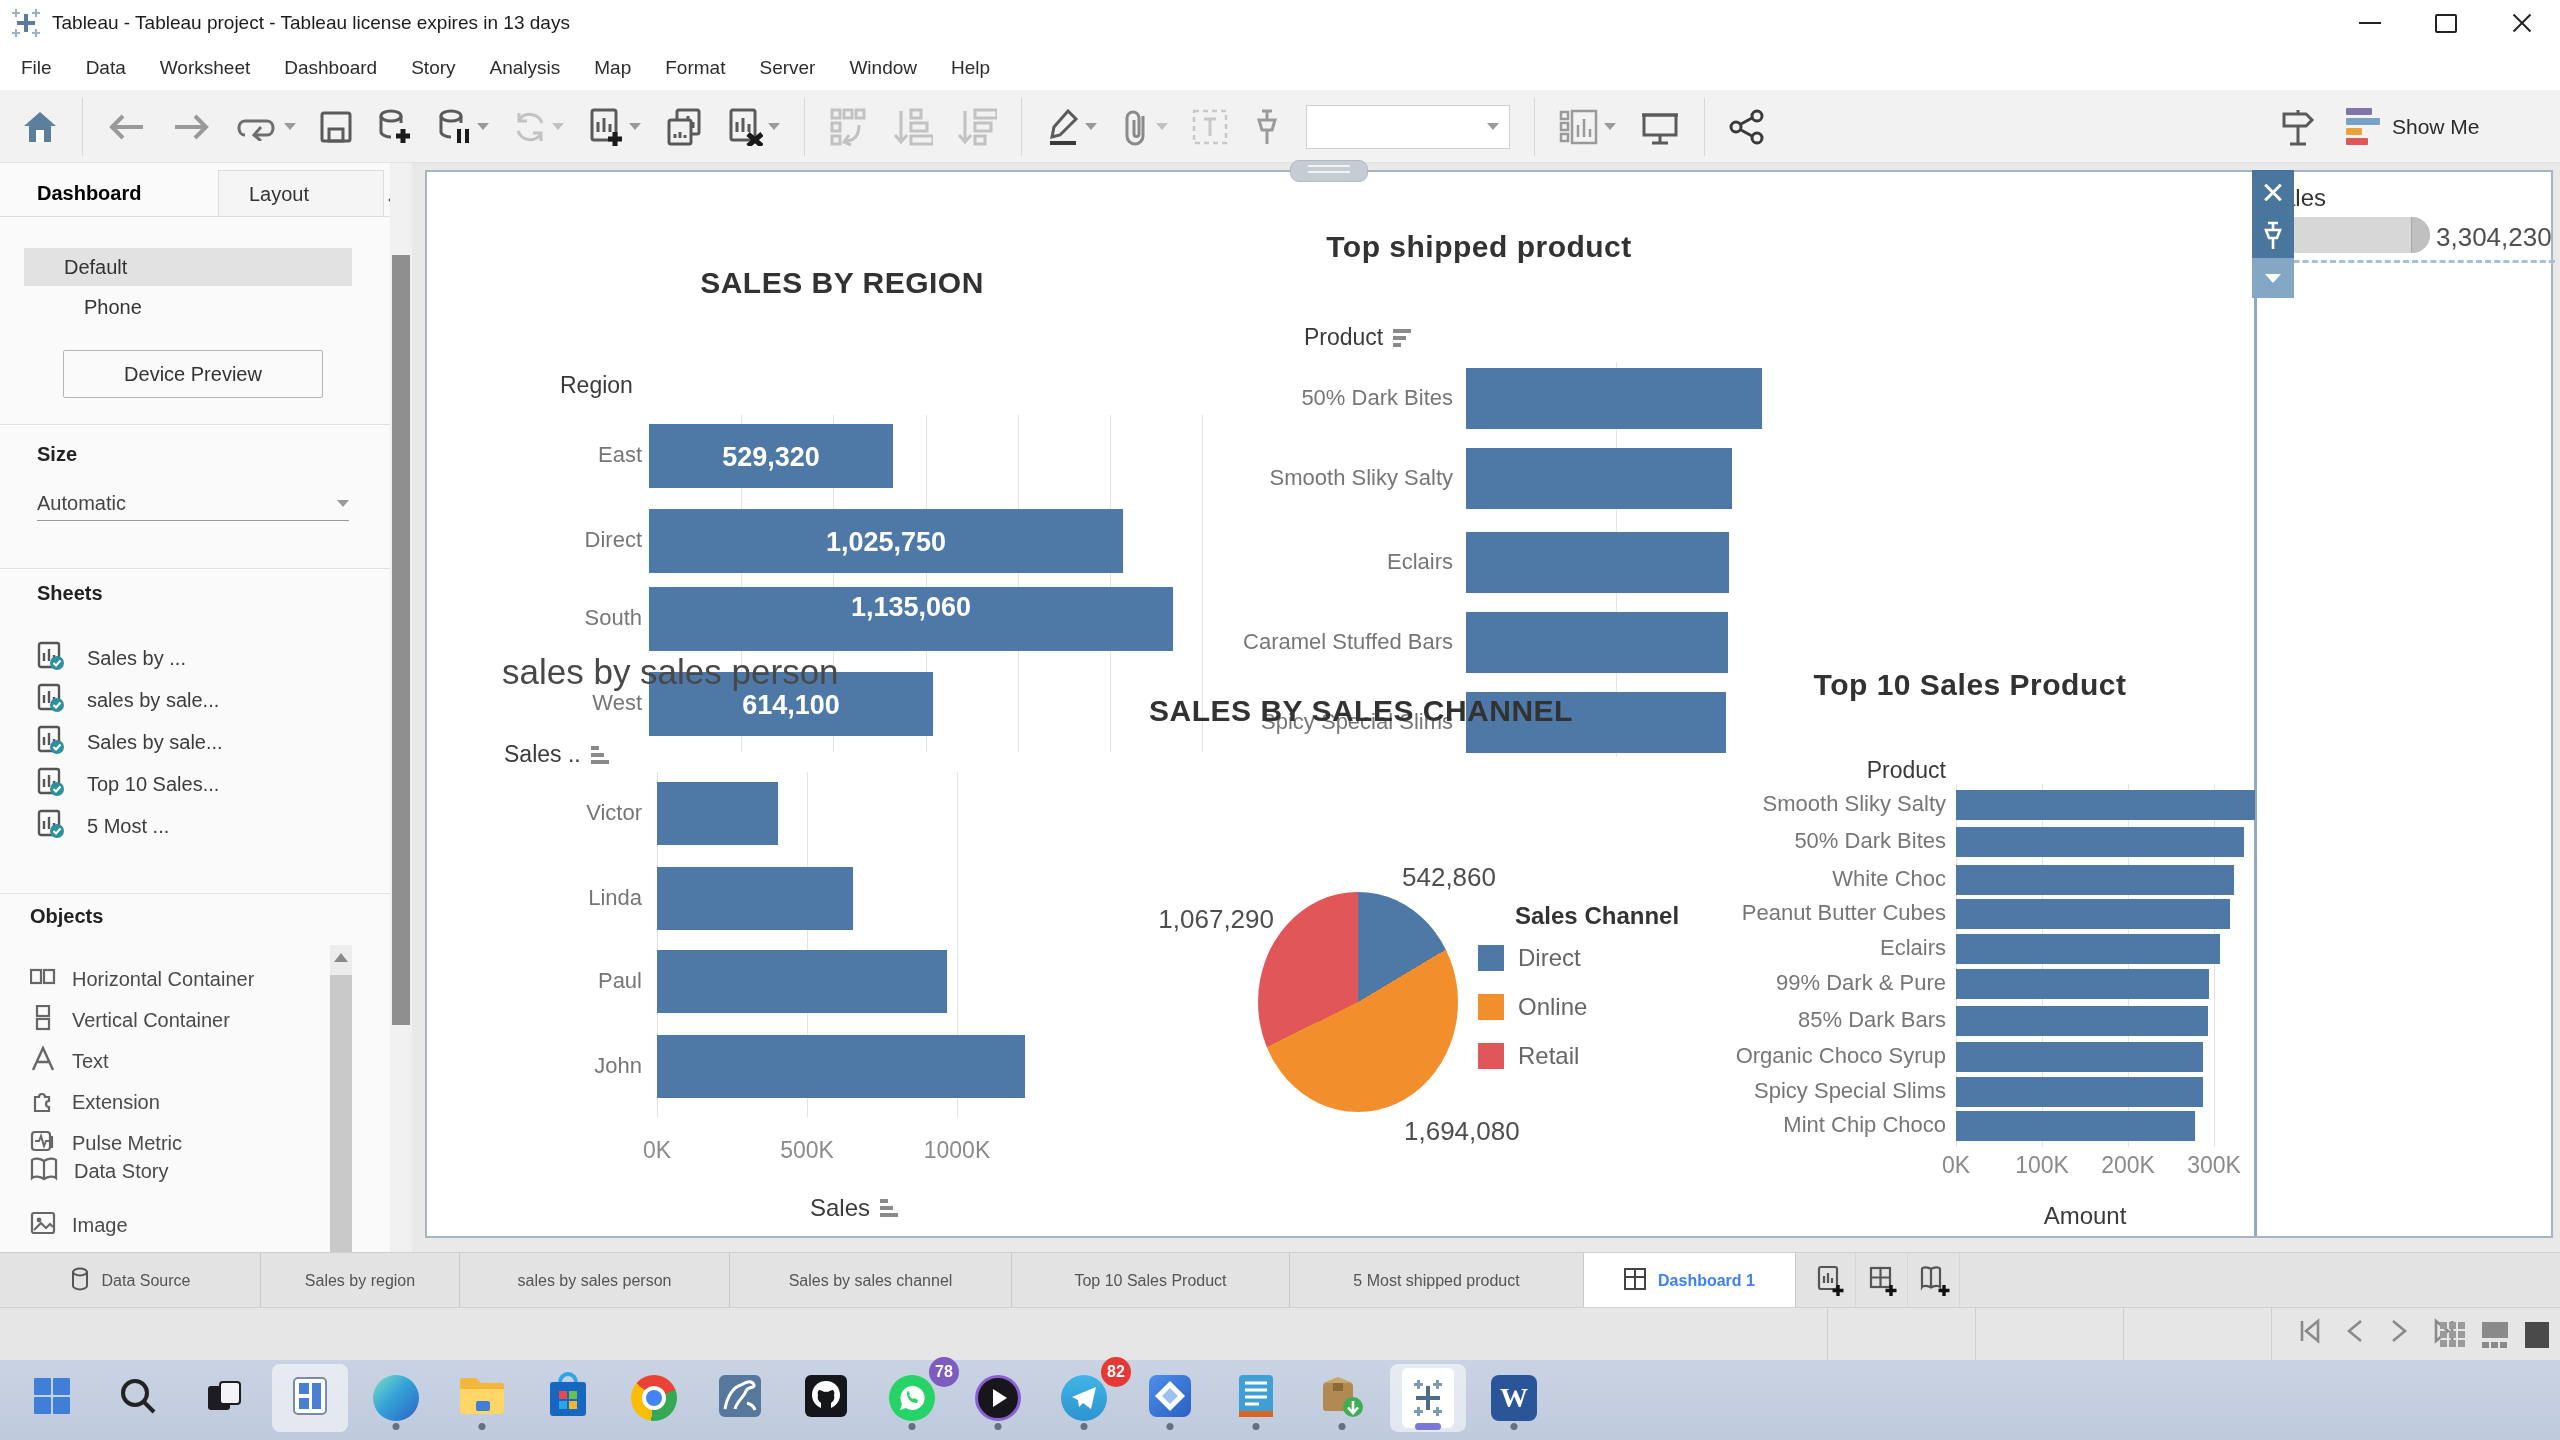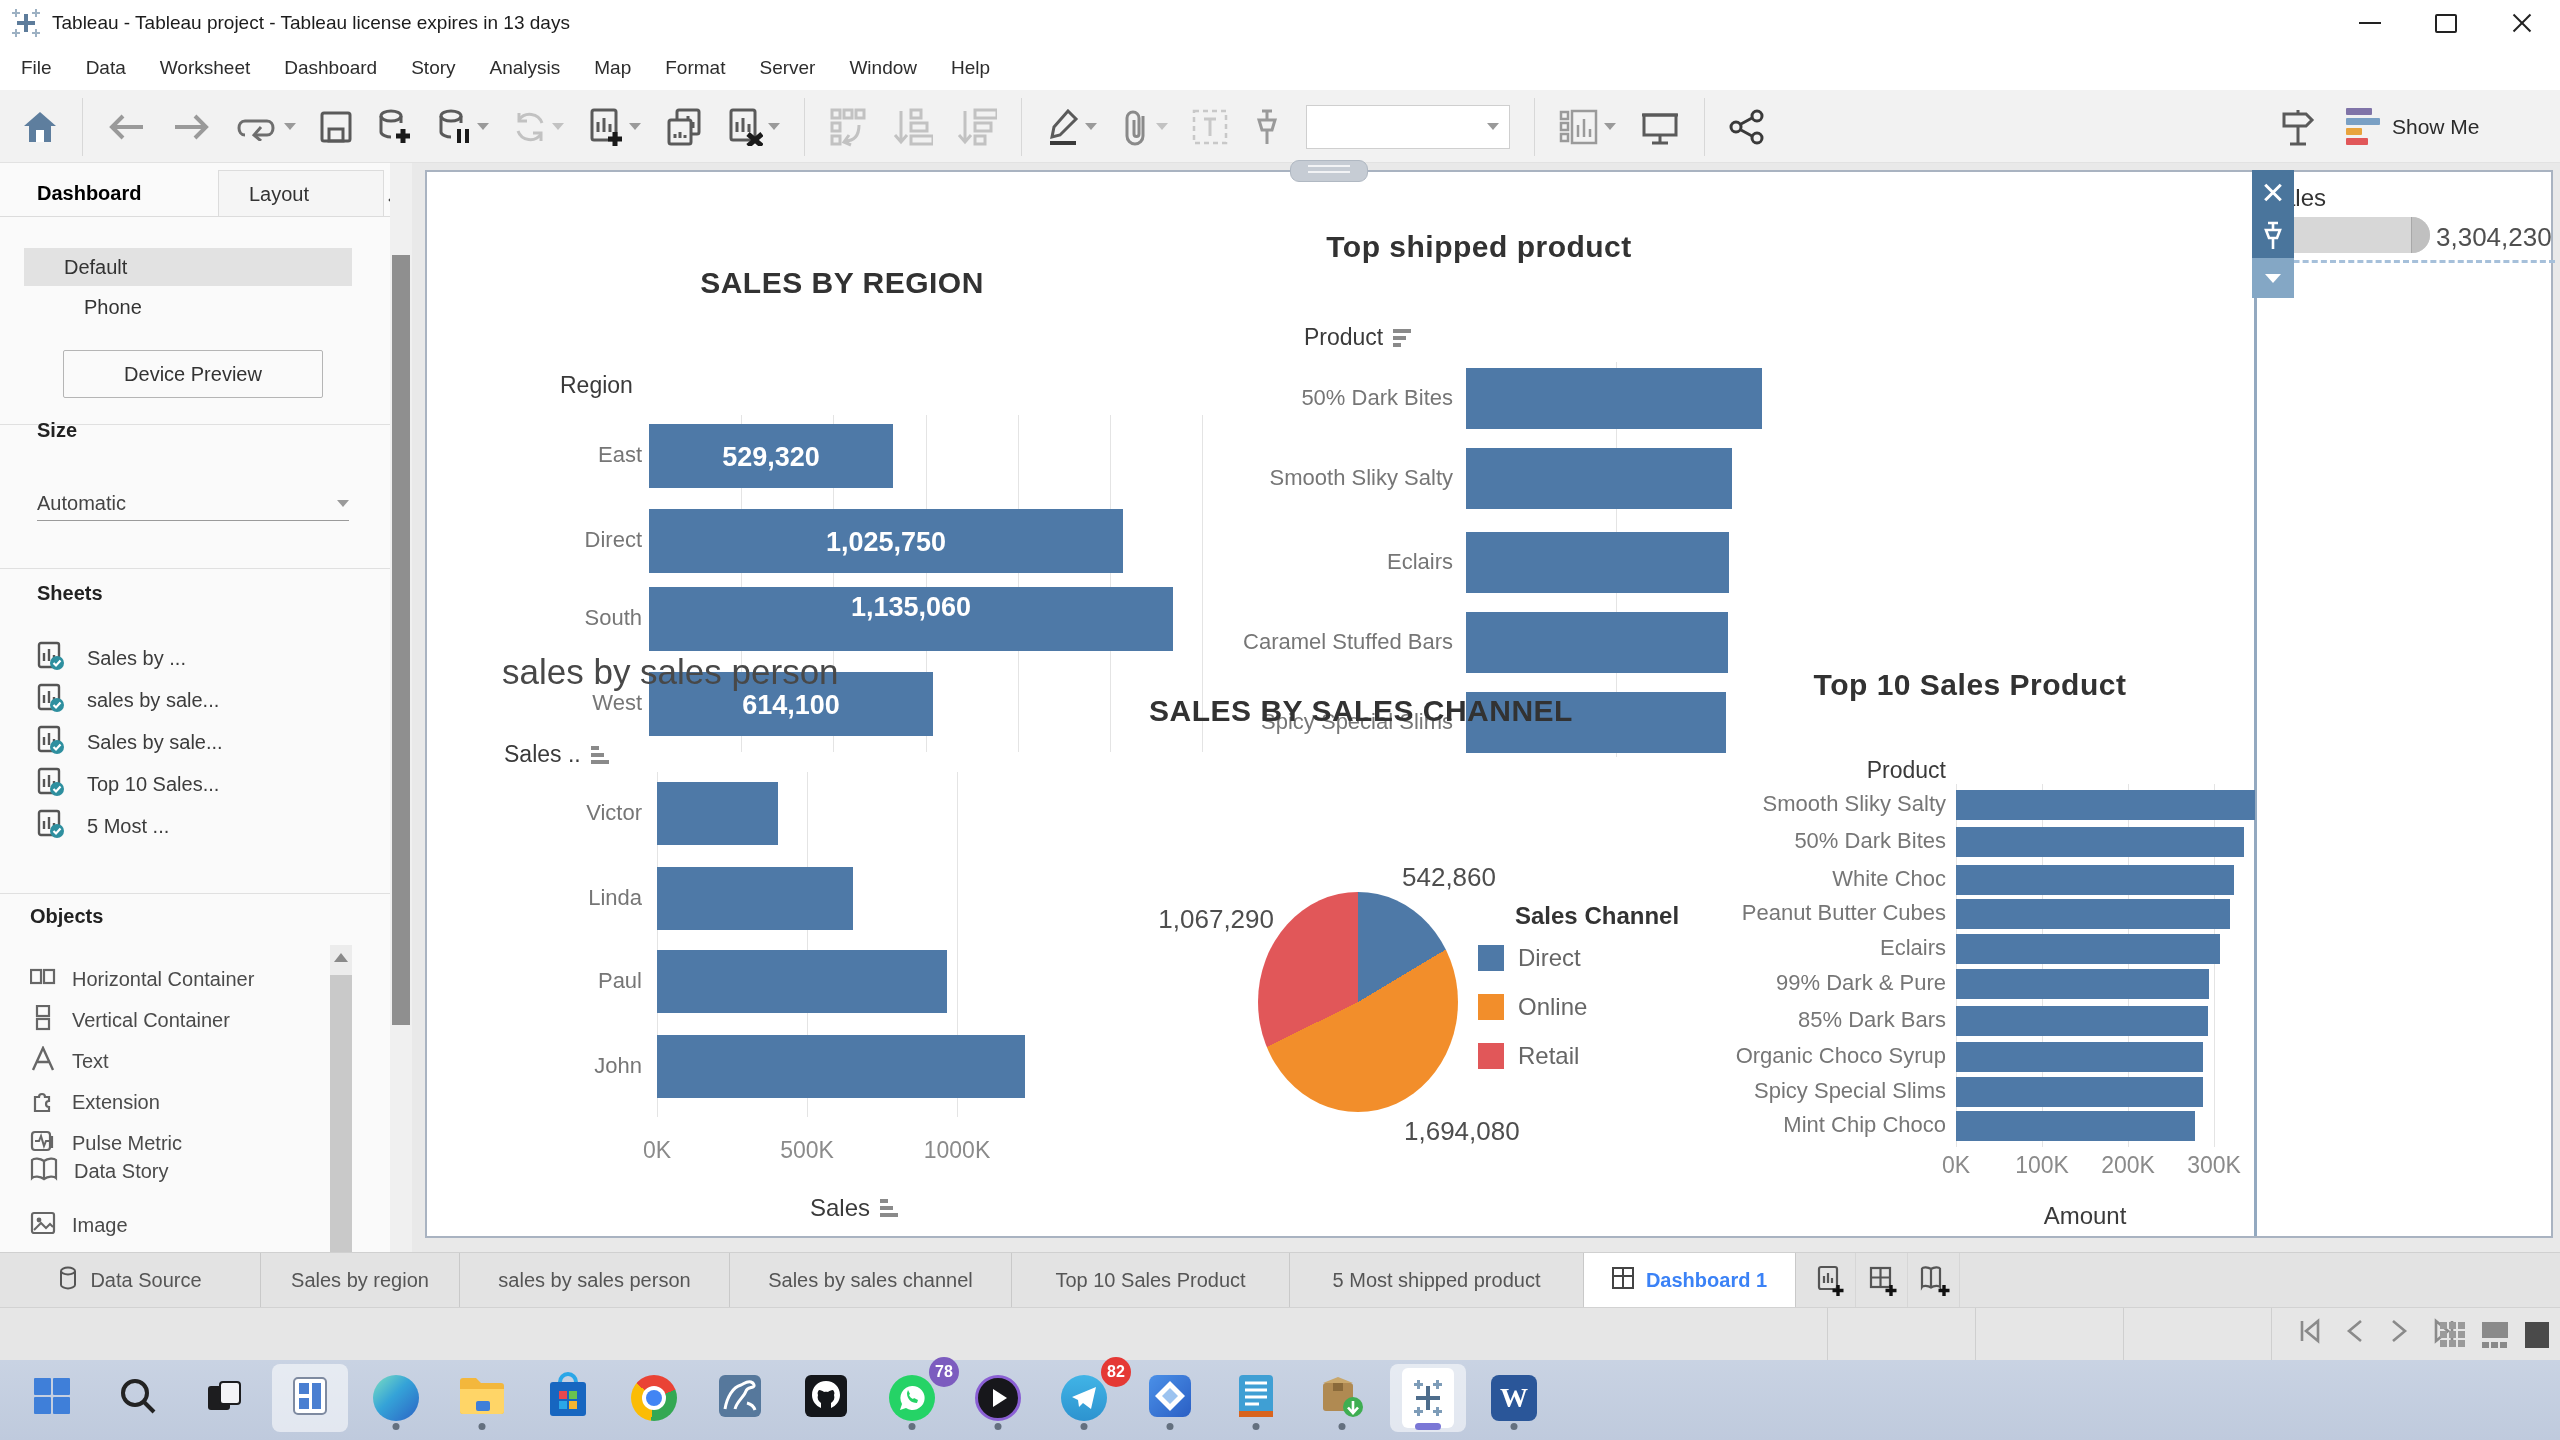--- a/index.html
+++ b/index.html
@@ -80,21 +80,21 @@
   .fc-dash{position:absolute;left:1830px;top:88px;width:298px;border-top:3px dashed #a6c0da;}
   .fc-toolbar{position:absolute;left:1825px;top:-2px;width:42px;}
   .fc-btn{width:42px;height:44px;background:#4a759c;display:flex;align-items:center;justify-content:center;}
   .fc-btn.lite{background:#84a7c5;height:40px;}
   .fc-x{position:relative;width:22px;height:22px;}
   .fc-x i{position:absolute;left:0;top:10px;width:22px;border-top:3px solid #fff;display:block;}
   .fc-x i:first-child{transform:rotate(45deg);} .fc-x i:last-child{transform:rotate(-45deg);}
   .fc-caret{width:0;height:0;border-left:8px solid transparent;border-right:8px solid transparent;border-top:9px solid #fff;}
   
   .sheetbar{position:absolute;left:0;top:1252px;width:2560px;height:55px;background:#e3e3e3;border-top:1px solid #d0d0d0;box-sizing:border-box;}
-  .stab{position:absolute;top:0;height:55px;display:flex;align-items:center;justify-content:center;gap:12px;font-size:20px;color:#555;
+  .stab{position:absolute;top:0;height:55px;display:flex;align-items:center;justify-content:center;gap:12px;font-size:16px;color:#555;
     border-right:1px solid #c9c9c9;box-sizing:border-box;background:#e3e3e3;}
   .stab.active{background:#fff;color:#3b82f6;font-weight:600;}
   .stab-new{position:absolute;top:0;height:55px;width:50px;display:flex;align-items:center;justify-content:center;border-right:1px solid #d6d6d6;box-sizing:border-box;}
   
   .statusbar{position:absolute;left:0;top:1307px;width:2560px;height:53px;background:#e6e6e6;border-top:1px solid #d2d2d2;box-sizing:border-box;}
   .ssep{position:absolute;top:0;width:1px;height:53px;background:#cfcfcf;}
   .navarrows{position:absolute;left:2296px;top:10px;display:flex;gap:22px;align-items:center;}
   .gridico{position:absolute;top:12px;width:30px;height:30px;}
   
   .taskbar{position:absolute;left:0;top:1360px;width:2560px;height:80px;background:linear-gradient(180deg,#c9d3e3,#bfcadd);}
@@ -361,21 +361,21 @@
       <div class="sb-collapse">
           <span class="chev-left"></span>
         </div>
     </div>
     <div id="deviceList">
         <div class="device-row devsel" style="top: 85px; padding-left: 40px; box-sizing: border-box;">Default</div>
         <div class="device-row" style="top: 125px; padding-left: 60px; box-sizing: border-box;">Phone</div>
       </div>
     <div class="btn-devprev">Device Preview</div>
     <div class="sb-divider" style="top:261px"></div>
-    <div class="sb-header" style="top:256px">Size</div>
+    <div class="sb-header" style="top:280px">Size</div>
     <div class="sb-select">
       <span>Automatic</span>
       <span class="caret"></span>
     </div>
     <div class="sb-divider" style="top:405px"></div>
     <div class="sb-header" style="top:419px">Sheets</div>
     <div id="sheetList">
         <div class="sheet-row" style="top: 474px;">
           <span><svg width="28" height="30" viewBox="0 0 28 30">
               <rect x="2" y="2" width="20" height="24" rx="2" fill="#fafafa" stroke="#555" stroke-width="2.4"></rect>

